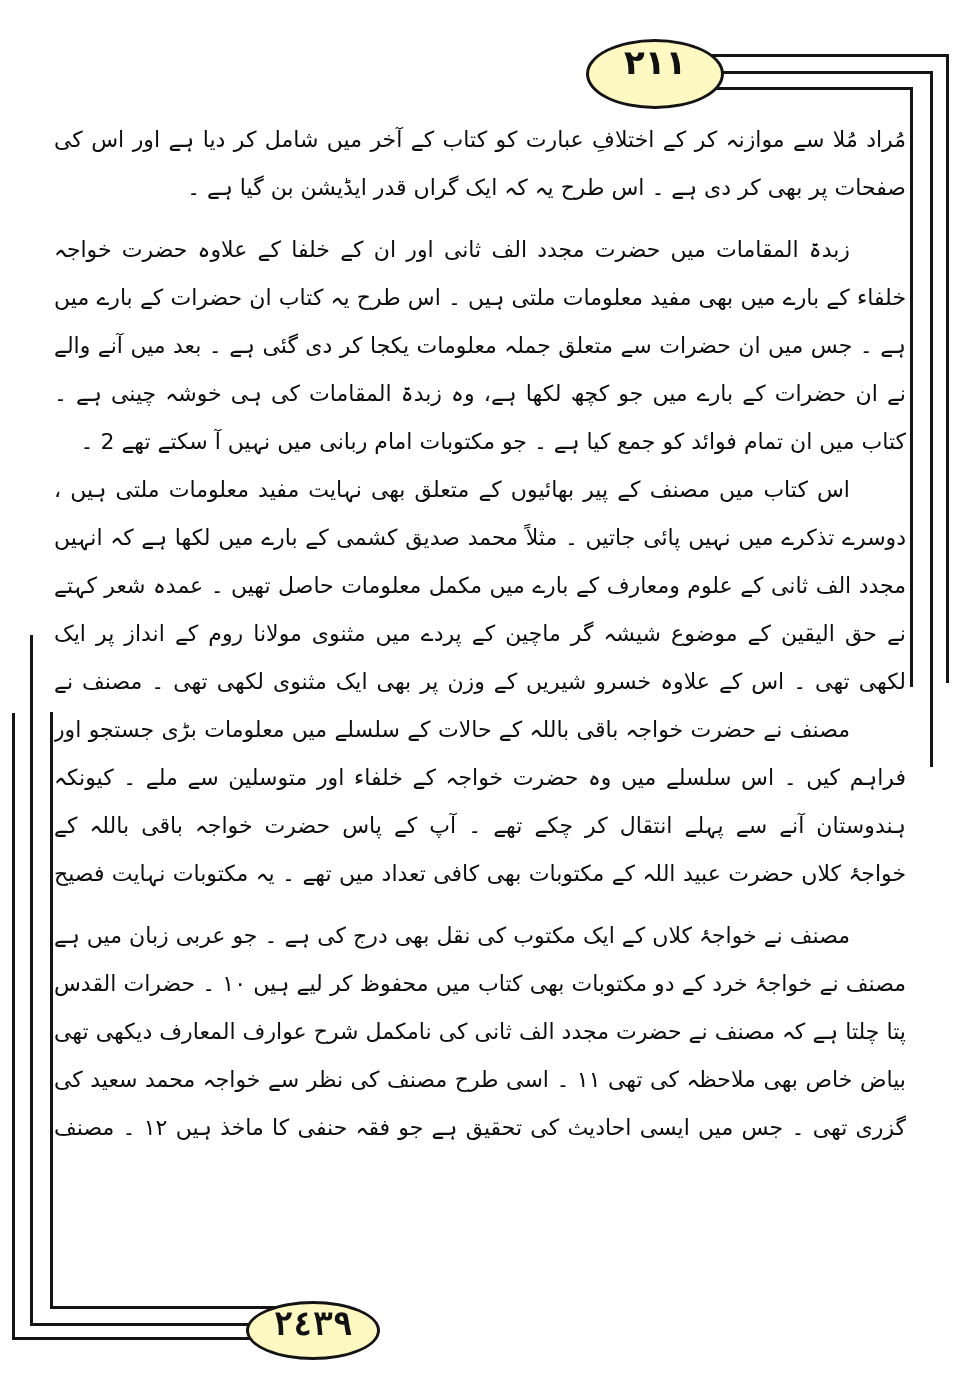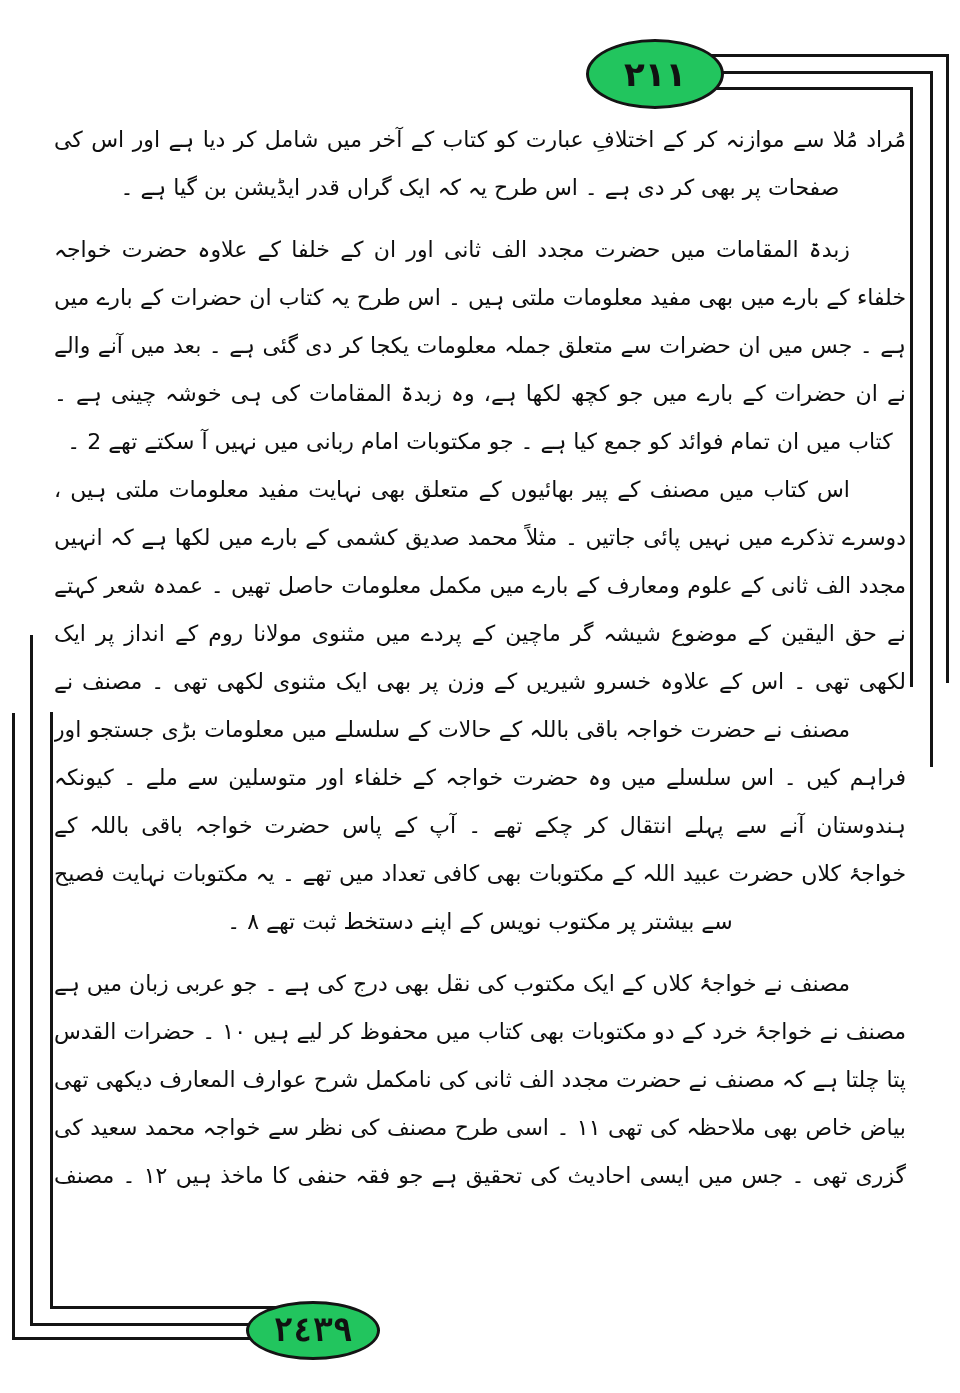--- a/index.html
+++ b/index.html
@@ -14,25 +14,25 @@
     }
 
     
     .rule { position: absolute; background: #141414; }
     .rule.h { height: 3px; }
     .rule.v { width: 3px; }
 
     
     .cartouche {
       position: absolute;
-      background: #22c55e;
+      background: #fef9c3;
       border: 3.5px solid #141414;
       border-radius: 50%;
       display: flex;
-      align-items: center;
+      align-items: flex-start;
       justify-content: center;
       z-index: 3;
       font-weight: bold;
       color: #111;
     }
     .cartouche.top { left: 586px; top: 39px; width: 132px; height: 64px; font-size: 34px; }
     .cartouche.bottom { left: 246px; top: 1301px; width: 128px; height: 53px; font-size: 33px; font-family: Liberation Mono, monospace; }
 
     
     .textblock {
@@ -46,21 +46,21 @@
     .line {
       height: 48px;
       line-height: 48px;
       font-size: 22px;
       white-space: normal;
       overflow: hidden;
       text-align: right;
     }
     .line.flush  { text-align: justify; text-align-last: justify; }
     .line.indent { padding-right: 56px; text-align: justify; text-align-last: justify; }
-    .line.center { text-align: center; }
+    .line.center { }
     .line.gap    { margin-top: 14px; }
   </style>
 </head>
 <body>
 
 <div class="page">
 
   <div class="rule h" style="top:54px;  left:695px; width:254px;"></div>
   <div class="rule h" style="top:71px;  left:688px; width:245px;"></div>
   <div class="rule h" style="top:87px;  left:680px; width:233px;"></div>
@@ -92,21 +92,20 @@
     <div class="line center">کتاب میں ان تمام فوائد کو جمع کیا ہے ۔ جو مکتوبات امام ربانی میں نہیں آ سکتے تھے 2 ۔</div>
     <div class="line indent">اس کتاب میں مصنف کے پیر بھائیوں کے متعلق بھی نہایت مفید معلومات ملتی ہیں ، جو اس دور کے کسی</div>
     <div class="line flush">دوسرے تذکرے میں نہیں پائی جاتیں ۔ مثلاً محمد صدیق کشمی کے بارے میں لکھا ہے کہ انہیں حضرت</div>
     <div class="line flush">مجدد الف ثانی کے علوم ومعارف کے بارے میں مکمل معلومات حاصل تھیں ۔ عمدہ شعر کہتے تھے اور انہوں</div>
     <div class="line flush">نے حق الیقین کے موضوع شیشہ گر ماچین کے پردے میں مثنوی مولانا روم کے انداز پر ایک سنجیدہ مثنوی</div>
     <div class="line flush">لکھی تھی ۔ اس کے علاوہ خسرو شیریں کے وزن پر بھی ایک مثنوی لکھی تھی ۔ مصنف نے موخر الذکر مثنوی کے</div>
     <div class="line indent">مصنف نے حضرت خواجہ باقی باللہ کے حالات کے سلسلے میں معلومات بڑی جستجو اور تلاش کے بعد</div>
     <div class="line flush">فراہم کیں ۔ اس سلسلے میں وہ حضرت خواجہ کے خلفاء اور متوسلین سے ملے ۔ کیونکہ حضرت خواجہ آپ کے</div>
     <div class="line flush">ہندوستان آنے سے پہلے انتقال کر چکے تھے ۔ آپ کے پاس حضرت خواجہ باقی باللہ کے صاحبزادے</div>
     <div class="line flush">خواجۂ کلاں حضرت عبید اللہ کے مکتوبات بھی کافی تعداد میں تھے ۔ یہ مکتوبات نہایت فصیح و بلیغ تھے اور ان میں</div>
-    <div class="line center">سے بیشتر پر مکتوب نویس کے اپنے دستخط ثبت تھے ۸ ۔</div>
     <div class="line indent gap">مصنف نے خواجۂ کلاں کے ایک مکتوب کی نقل بھی درج کی ہے ۔ جو عربی زبان میں ہے ۹ اسی طرح</div>
     <div class="line flush">مصنف نے خواجۂ خرد کے دو مکتوبات بھی کتاب میں محفوظ کر لیے ہیں ۱۰ ۔ حضرات القدس کے مطالعے سے</div>
     <div class="line flush">پتا چلتا ہے کہ مصنف نے حضرت مجدد الف ثانی کی نامکمل شرح عوارف المعارف دیکھی تھی ۔ اور ان کی ایک</div>
     <div class="line flush">بیاض خاص بھی ملاحظہ کی تھی ۱۱ ۔ اسی طرح مصنف کی نظر سے خواجہ محمد سعید کی تعلیقات مشکوٰۃ المصابیح بھی</div>
     <div class="line flush">گزری تھی ۔ جس میں ایسی احادیث کی تحقیق ہے جو فقہ حنفی کا ماخذ ہیں ۱۲ ۔ مصنف نے حضرت خواجہ محمد معصوم</div>
   </div>
 
 </div>
 
 </body></html>

